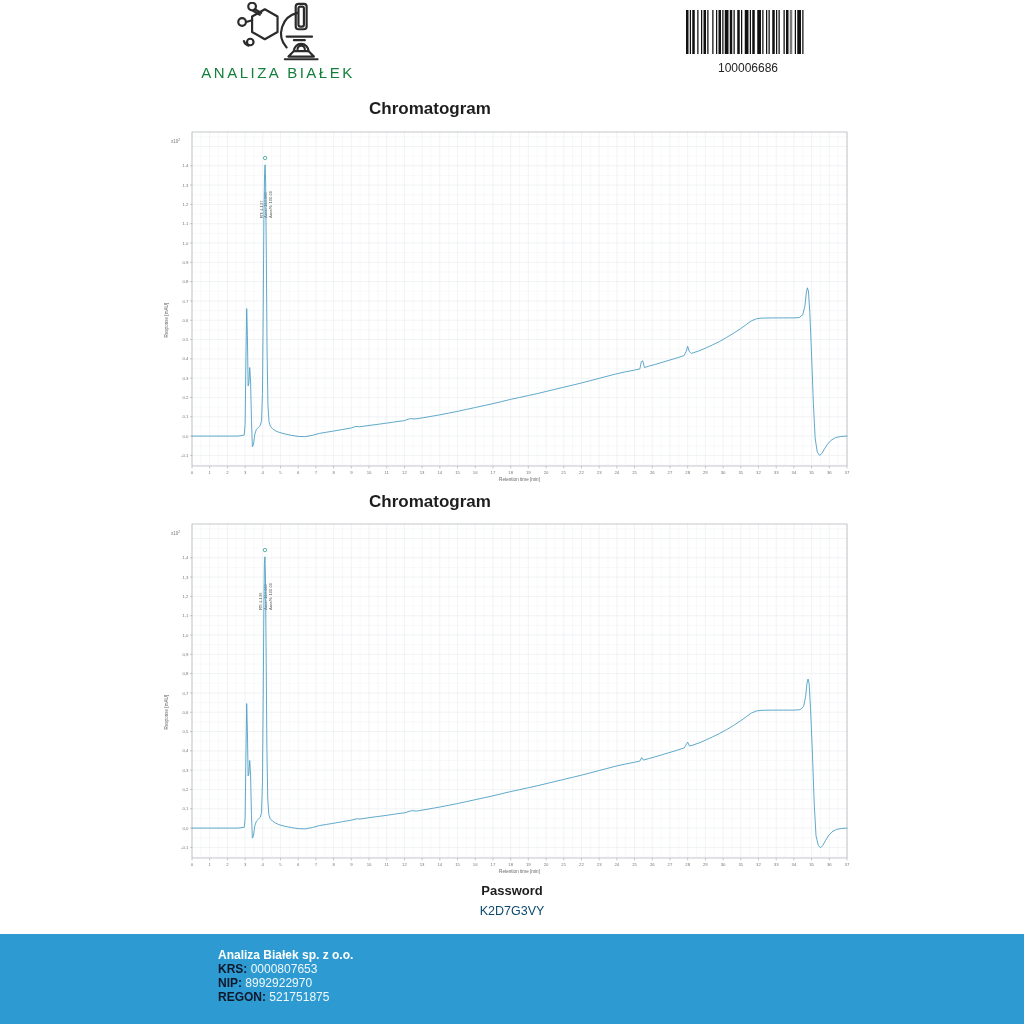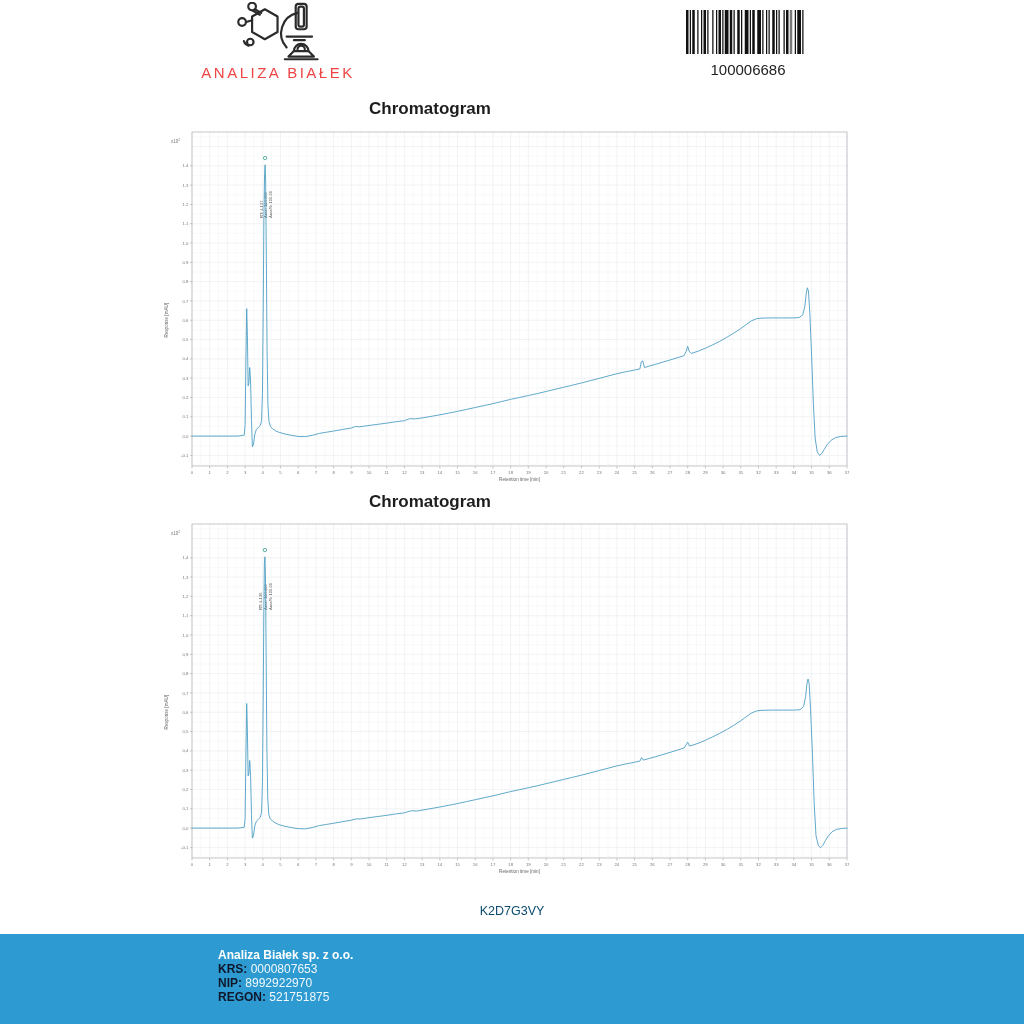--- a/index.html
+++ b/index.html
@@ -1,23 +1,23 @@
 <!DOCTYPE html>
 <html><head>
 <meta charset="utf-8">
 <style>
   html,body{margin:0;padding:0;background:#fff;}
   .page{position:relative;width:1024px;height:1024px;background:#ffffff;overflow:hidden;
         font-family:"Liberation Sans", sans-serif;}
   
   .logo-block{position:absolute;left:198px;top:2px;width:160px;text-align:center;}
   .logo-icon{display:block;margin:0 auto;}
-  .logo-text{margin-top:2px;font-size:15px;letter-spacing:2.5px;color:#ef4444;}
+  .logo-text{margin-top:2px;font-size:15px;letter-spacing:2.5px;color:#15803d;}
   .barcode-block{position:absolute;left:686px;top:10px;width:124px;text-align:center;}
-  .barcode-number{margin-top:3px;font-size:15px;color:#222;}
+  .barcode-number{margin-top:3px;font-size:12px;color:#222;}
   
   .chart-title{position:absolute;left:0;width:860px;text-align:center;
                font-size:17px;font-weight:bold;color:#1d1d1d;}
   #title-0{top:99px;}
   #title-1{top:492px;}
   .chart-wrap{position:absolute;left:160px;width:700px;height:365px;}
   #chartwrap-0{top:127px;}
   #chartwrap-1{top:519px;}
   
   .password-label{position:absolute;top:883px;left:0;width:1024px;text-align:center;
@@ -566,20 +566,21 @@
         <text x="11" y="16" font-size="4.5" fill="#777" font-family="Liberation Sans, sans-serif">x10<tspan dy="-1.6" font-size="3.4">2</tspan></text>
         <text x="8" y="193.23699421965316" text-anchor="middle" font-size="4.6" fill="#666" font-family="Liberation Sans, sans-serif" transform="rotate(-90 8 193.23699421965316)">Response [mAU]</text>
         <text x="102.43513513513514" y="91" font-size="4.1" fill="#555" font-family="Liberation Sans, sans-serif" transform="rotate(-90 102.43513513513514 91)">RT: 4.136</text>
         <text x="107.03513513513514" y="91" font-size="4.1" fill="#555" font-family="Liberation Sans, sans-serif" transform="rotate(-90 107.03513513513514 91)">Area: 144.446</text>
         <text x="111.63513513513514" y="91" font-size="4.1" fill="#555" font-family="Liberation Sans, sans-serif" transform="rotate(-90 111.63513513513514 91)">Area%: 100.00</text>
         <circle cx="104.93513513513514" cy="31.063583815028892" r="1.7" fill="none" stroke="#35a08c" stroke-width="0.8"></circle>
         <path d="M32.00 309.08 L49.70 309.08 L67.41 309.08 L78.03 309.08 L84.22 308.30 L85.11 299.42 L85.99 231.85 L86.70 184.55 L87.41 212.54 L88.12 256.95 L88.83 255.02 L89.71 241.50 L90.60 256.95 L91.48 295.56 L92.37 319.11 L93.43 316.80 L94.84 306.76 L96.44 302.12 L98.39 300.19 L100.33 298.26 L101.57 293.24 L102.46 262.74 L103.16 183.58 L103.87 88.98 L104.40 44.58 L104.94 37.82 L105.47 58.09 L106.17 139.18 L106.88 227.99 L107.77 280.12 L108.83 295.56 L110.25 299.81 L112.55 302.12 L115.20 303.86 L118.74 305.60 L124.05 307.14 L131.14 308.50 L138.22 309.65 L145.30 309.85 L152.38 308.50 L159.46 306.57 L166.54 305.41 L173.62 304.25 L182.47 302.70 L191.32 301.16 L196.64 299.81 L200.18 300.00 L209.03 298.65 L217.88 297.49 L226.73 296.33 L235.58 294.98 L244.43 293.82 L251.51 291.70 L256.82 292.09 L262.14 291.12 L270.99 289.58 L279.84 288.03 L288.69 286.29 L297.54 284.56 L306.39 282.63 L315.24 280.69 L324.09 278.76 L332.95 276.83 L341.80 274.71 L350.65 272.59 L359.50 270.66 L368.35 268.72 L377.20 266.79 L386.05 264.67 L394.91 262.55 L403.76 260.42 L412.61 258.30 L421.46 256.18 L430.31 253.86 L439.16 251.54 L448.01 249.23 L456.86 246.91 L465.72 244.98 L474.57 243.24 L479.88 242.08 L481.65 238.61 L483.42 241.12 L488.73 239.57 L495.81 237.64 L502.89 235.52 L509.97 233.39 L517.05 231.27 L524.14 228.95 L527.68 223.16 L529.45 227.02 L532.99 226.06 L540.07 223.55 L545.38 221.23 L552.46 217.95 L559.54 214.47 L566.62 210.61 L573.70 206.37 L580.78 201.73 L586.09 197.87 L591.41 194.01 L596.72 191.89 L602.03 191.31 L612.65 191.11 L623.27 191.11 L633.89 191.11 L640.09 190.73 L643.63 187.45 L645.58 177.79 L646.99 164.28 L648.05 160.03 L649.12 164.28 L650.53 189.38 L652.48 235.71 L654.25 285.91 L656.02 316.80 L658.32 326.45 L660.45 328.77 L662.75 326.45 L665.40 321.62 L668.41 316.80 L671.95 312.94 L676.38 310.43 L681.69 309.46 L687.00 309.08" fill="none" stroke="#4e9fc4" stroke-width="0.9" stroke-linejoin="round" stroke-linecap="round"></path>
       </svg>
   </div>
 
+  <div class="password-label">Password</div>
   <div class="password-value">K2D7G3VY</div>
 
   <div class="footer" id="footer" style="background: rgb(45, 155, 210);">
     <div class="footer-col" id="fcol-1">
       <div class="head">Analiza Białek sp. z o.o.</div>
       <div class="body"><b>KRS:</b><span> 0000807653</span></div>
       <div class="body"><b>NIP:</b><span> 8992922970</span></div>
       <div class="body"><b>REGON:</b><span> 521751875</span></div>
     </div>
   </div>

